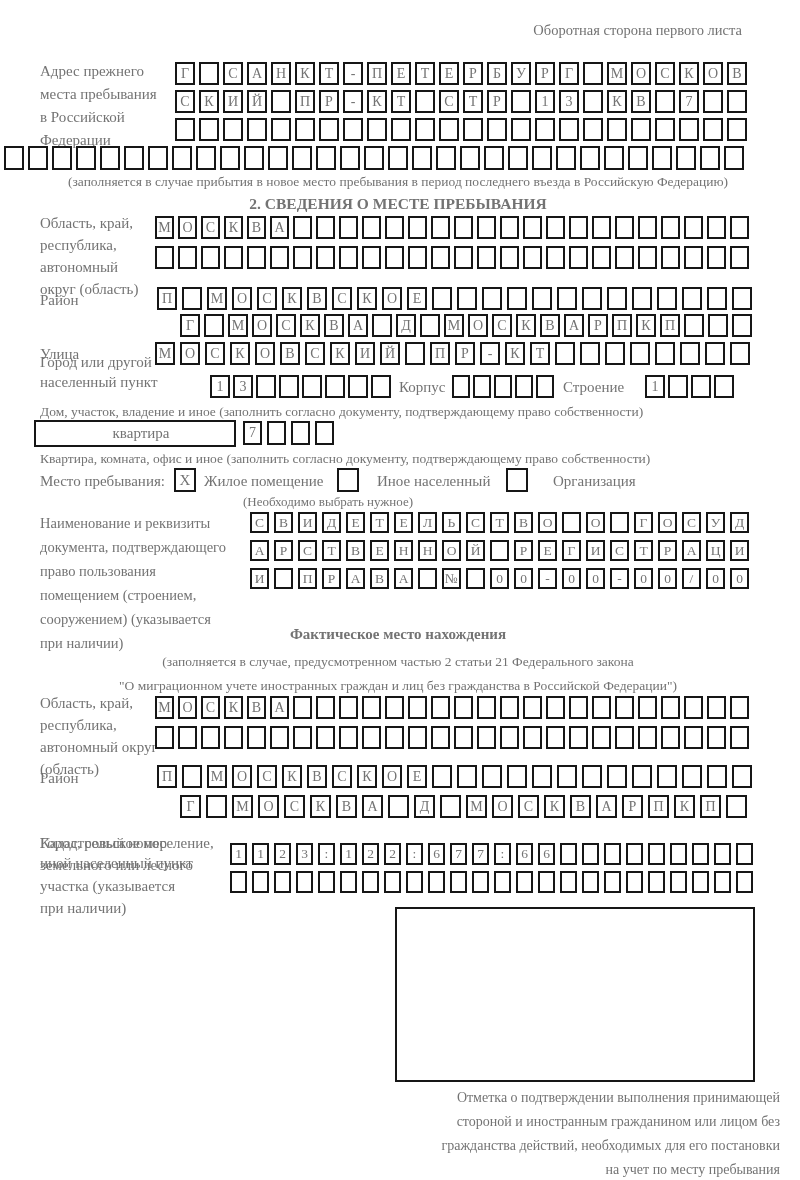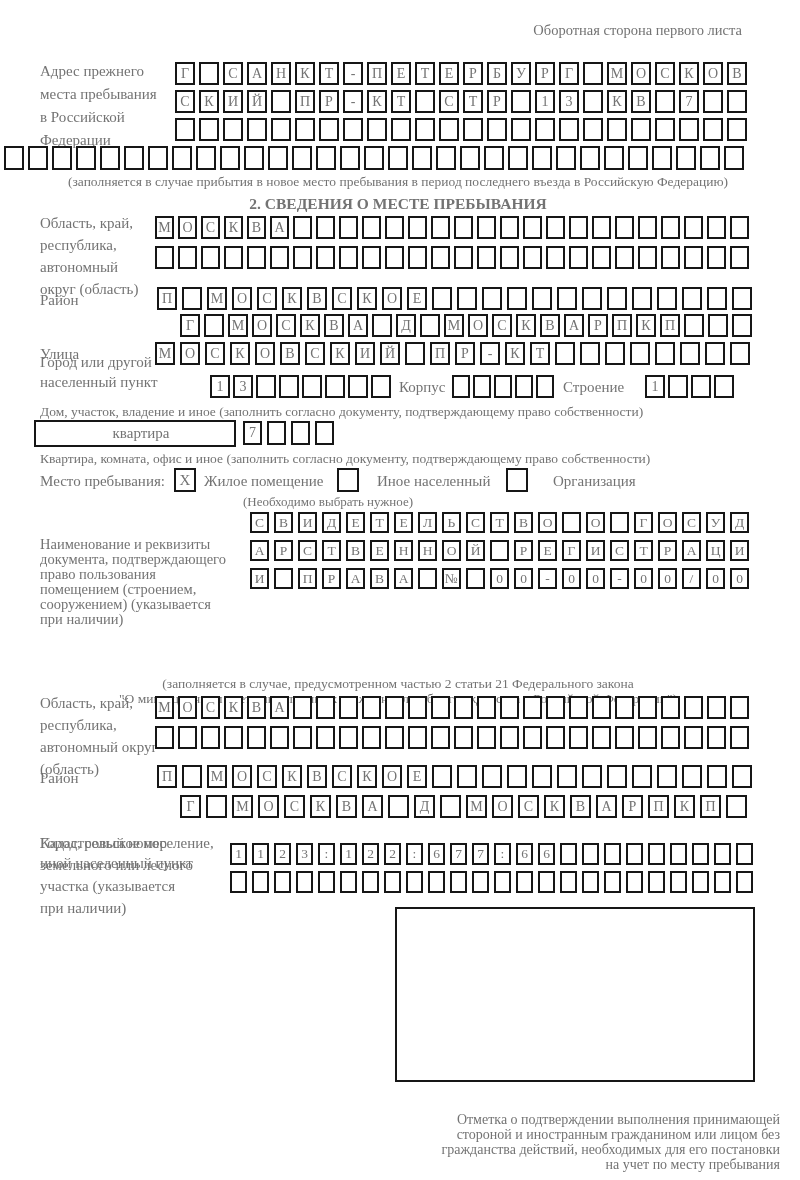--- a/index.html
+++ b/index.html
@@ -7,21 +7,21 @@
     position:relative; width:800px; height:1180px; background:#fff;
     font-family:"Liberation Serif","DejaVu Serif",serif; color:#737373; overflow:hidden;
   }
   .abs { position:absolute; }
   .ml { white-space:pre-line; }
   .lbl { font-size:15px; line-height:22px; }
   .lh23 { line-height:23px; }
   .lh22 { line-height:22px; }
   .lh21 { line-height:21.5px; }
   .lh20 { line-height:20px;margin-top:43px; }
-  .lh195 { line-height:15px;margin-top:26px; }
+  .lh195 { line-height:24px; }
   .small { font-size:13.5px; }
   .bold { font-weight:700; }
   .fullw { left:0; width:796px; text-align:center; }
   .cellrow { display:flex; }
   .cell {
     box-sizing:border-box; border:2px solid #161616; background:#fff;
     display:flex; align-items:center; justify-content:center;
     font-family:"Liberation Serif","DejaVu Serif",serif;
   }
   
@@ -434,20 +434,21 @@
       <span class="cell">0</span>
       <span class="cell">0</span>
       <span class="cell">-</span>
       <span class="cell">0</span>
       <span class="cell">0</span>
       <span class="cell">/</span>
       <span class="cell">0</span>
       <span class="cell">0</span>
     </div>
 
+  <div class="abs bold fullw" style="top:626px; font-size:15px;">Фактическое место нахождения</div>
   <div class="abs small fullw ml lh195" style="top:650px;">(заполняется в случае, предусмотренном частью 2 статьи 21 Федерального закона
 "О миграционном учете иностранных граждан и лиц без гражданства в Российской Федерации")</div>
 
   <div class="abs lbl lh22 ml" style="left:40px; top:692px;">Область, край,
 республика,
 автономный округ
 (область)</div>
   <div class="abs cellrow cr-obl" style="left:155px; top:696px;">
       <span class="cell">М</span>
       <span class="cell">О</span>

